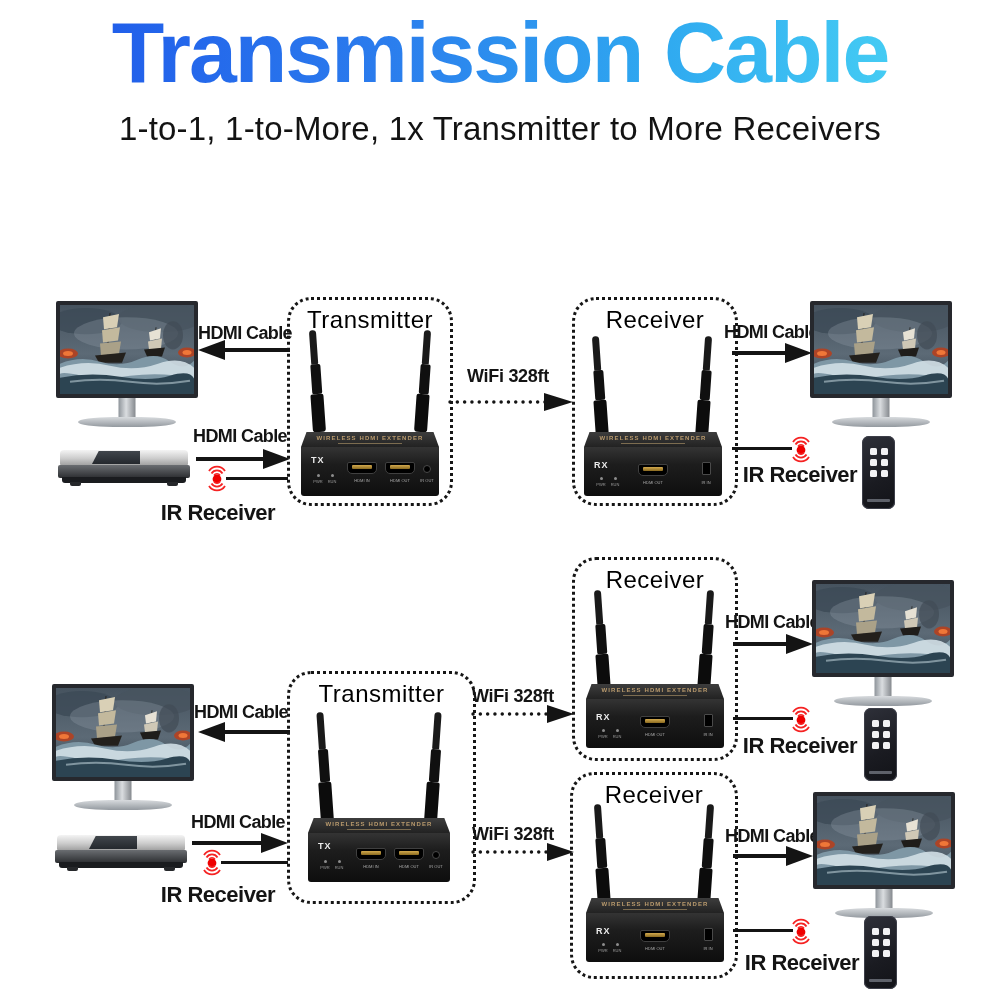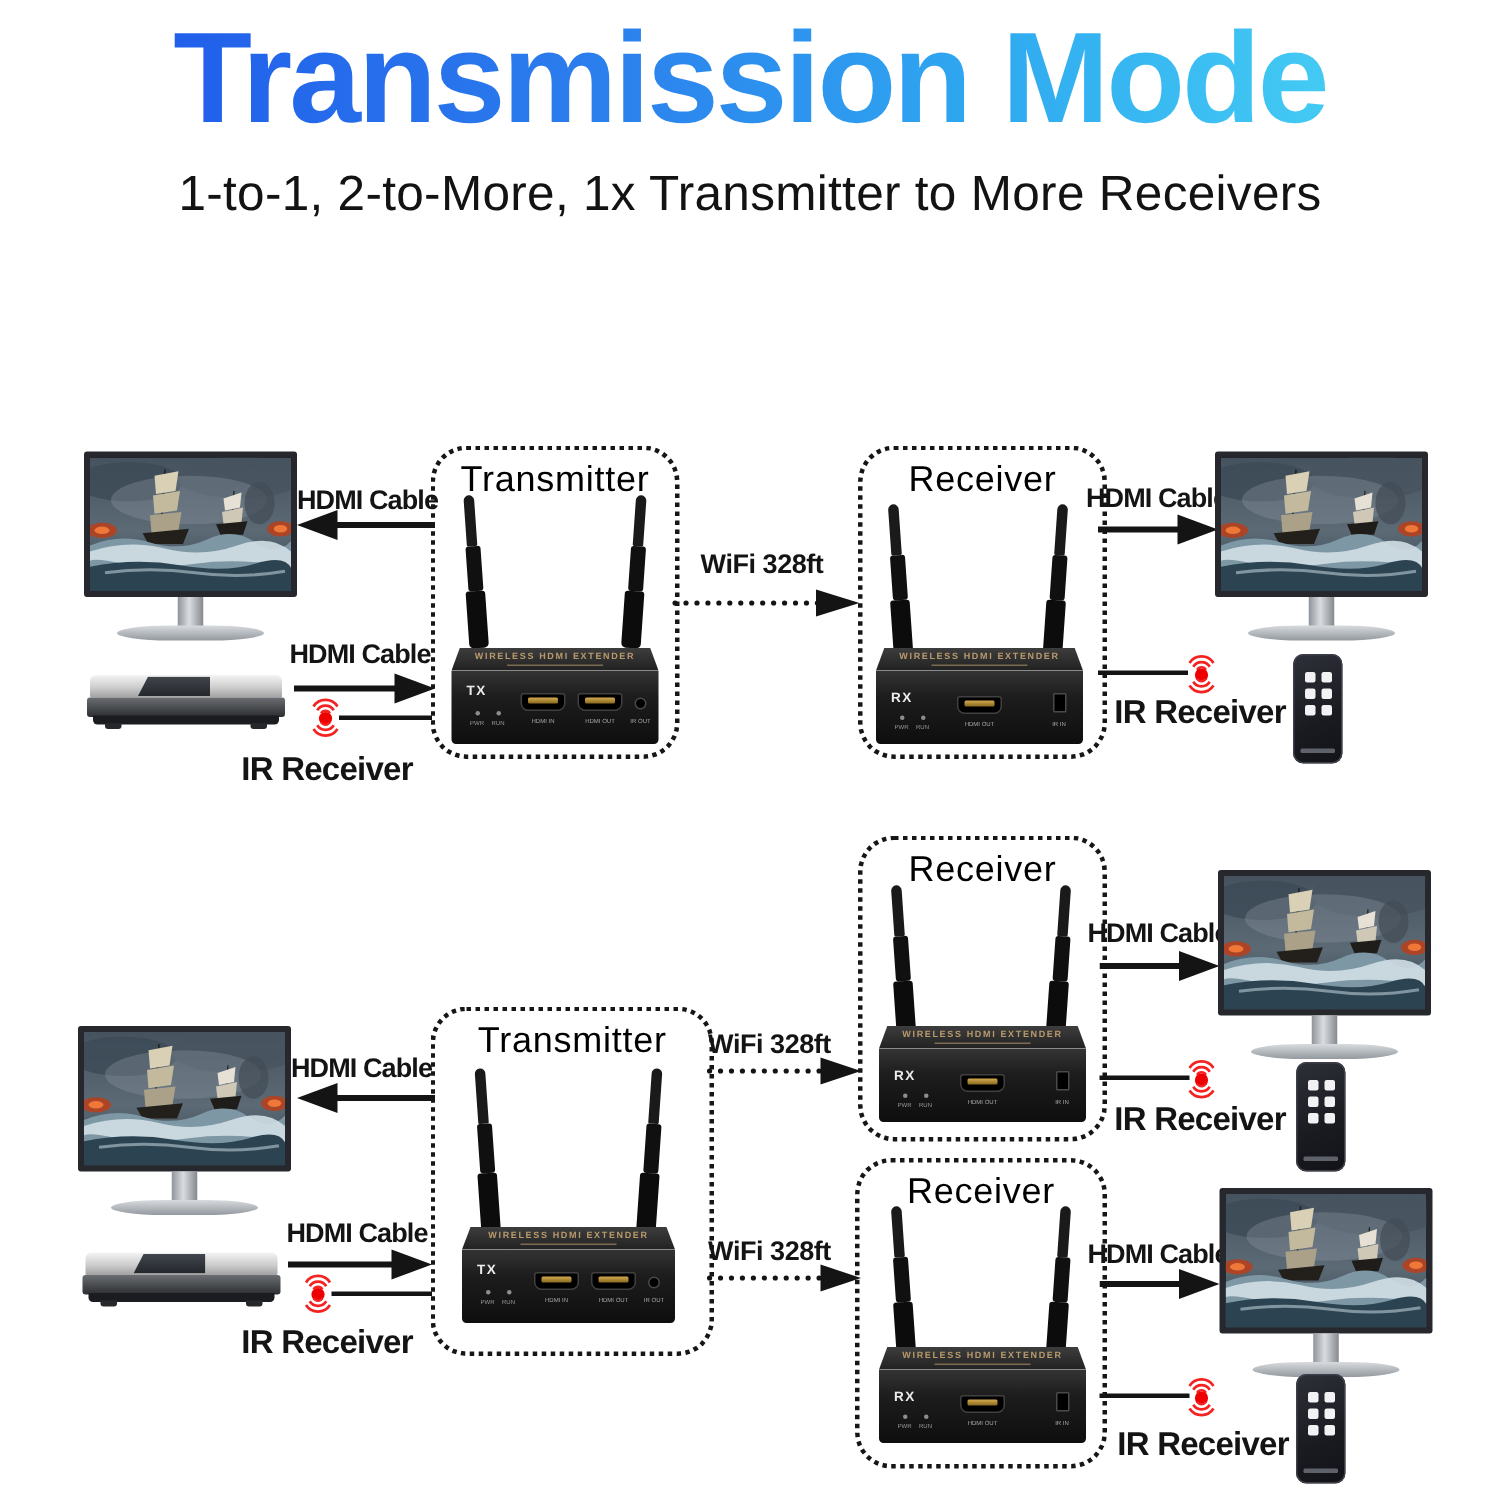--- a/index.html
+++ b/index.html
@@ -141,22 +141,22 @@
         <path d="M7.5,15.5 A6.5,6.5 0 0 1 18.5,15.5" fill="none" stroke="#f52222" stroke-width="1.8"></path>
         <path d="M10,17.5 A3.5,3.5 0 0 1 16,17.5" fill="none" stroke="#f52222" stroke-width="1.6"></path>
         <circle cx="13" cy="21" r="4.4" fill="#ee0000"></circle>
         <path d="M5,28 A9.5,9.5 0 0 0 21,28" fill="none" stroke="#f52222" stroke-width="1.8"></path>
         <path d="M7.5,25.5 A6.5,6.5 0 0 0 18.5,25.5" fill="none" stroke="#f52222" stroke-width="1.8"></path>
         <path d="M10,23.5 A3.5,3.5 0 0 0 16,23.5" fill="none" stroke="#f52222" stroke-width="1.6"></path>
       </symbol>
     </defs>
   </svg>
 
-  <div class="title grad-text">Transmission Mode</div>
-  <div class="subtitle">1-to-1, 2-to-More, 1x Transmitter to More Receivers</div>
+  <div class="title grad-text">Transmission Cable</div>
+  <div class="subtitle">1-to-1, 1-to-More, 1x Transmitter to More Receivers</div>
 
   <div class="monitor" style="left:56px;top:301px">
     <div class="screen">
         <svg viewBox="0 0 134 88" preserveAspectRatio="none">
           <use href="#sea"></use>
         </svg>
       </div>
     <div class="neck"></div>
     <div class="base"></div>
   </div>

